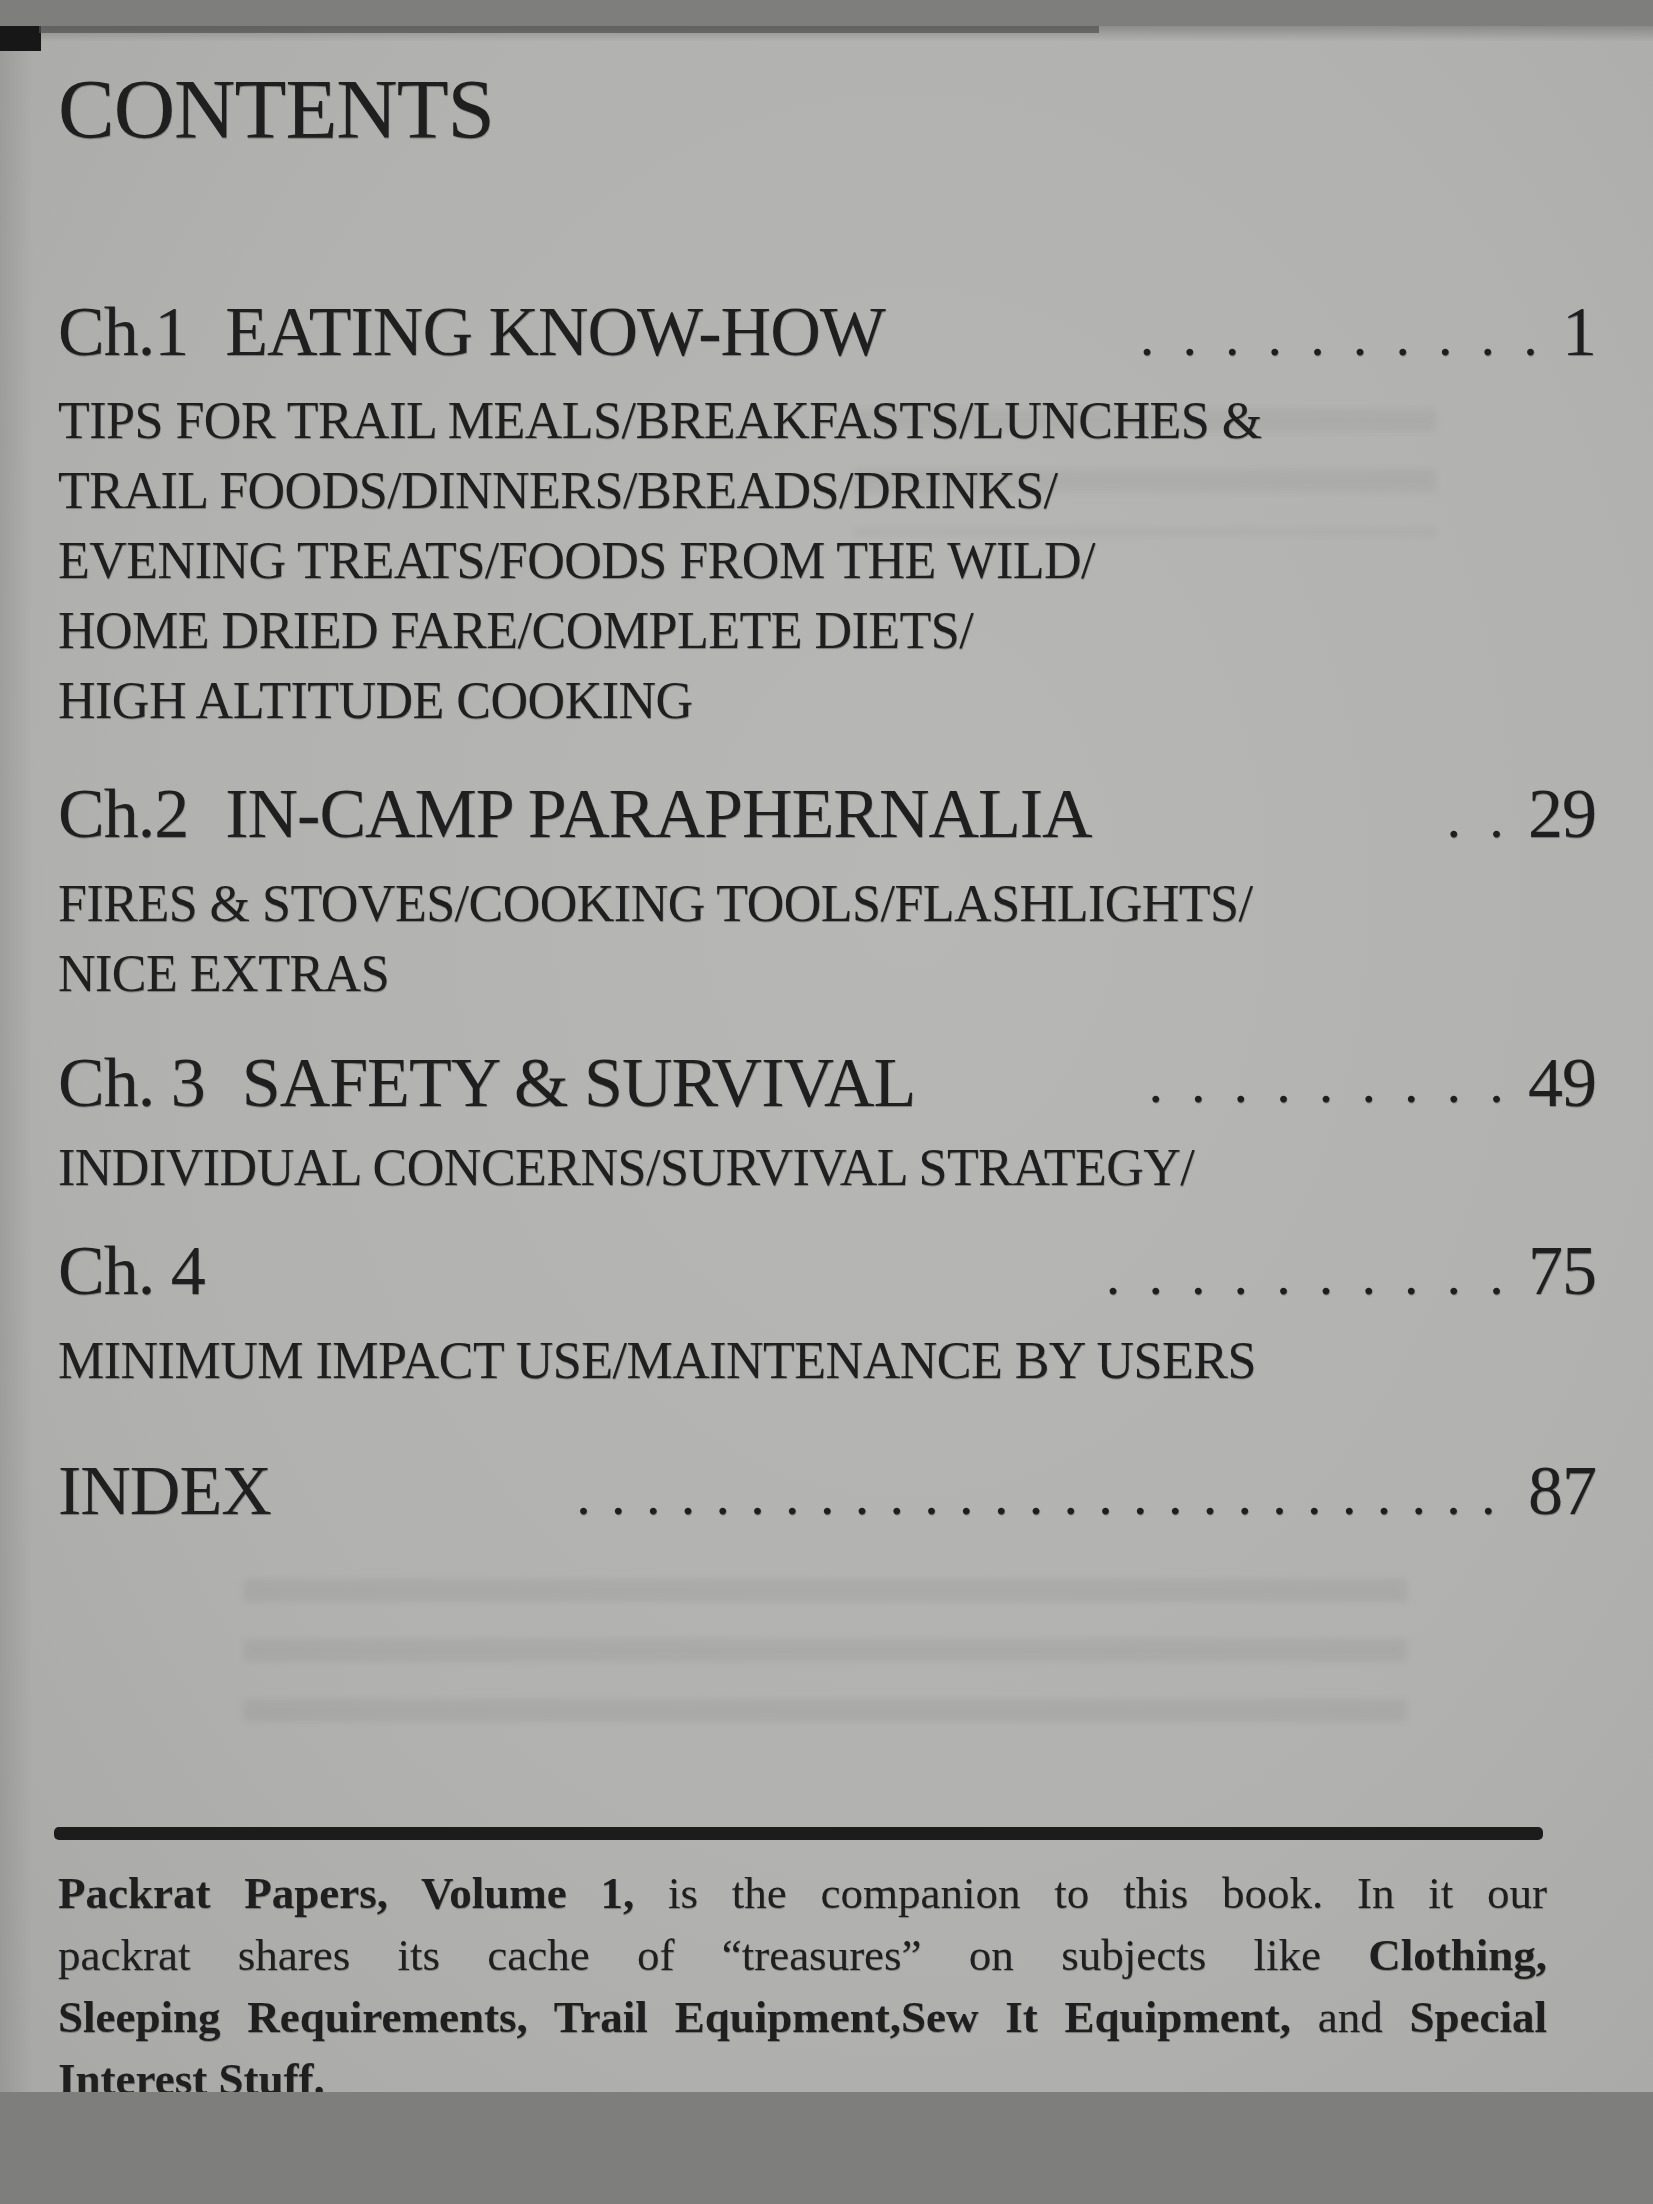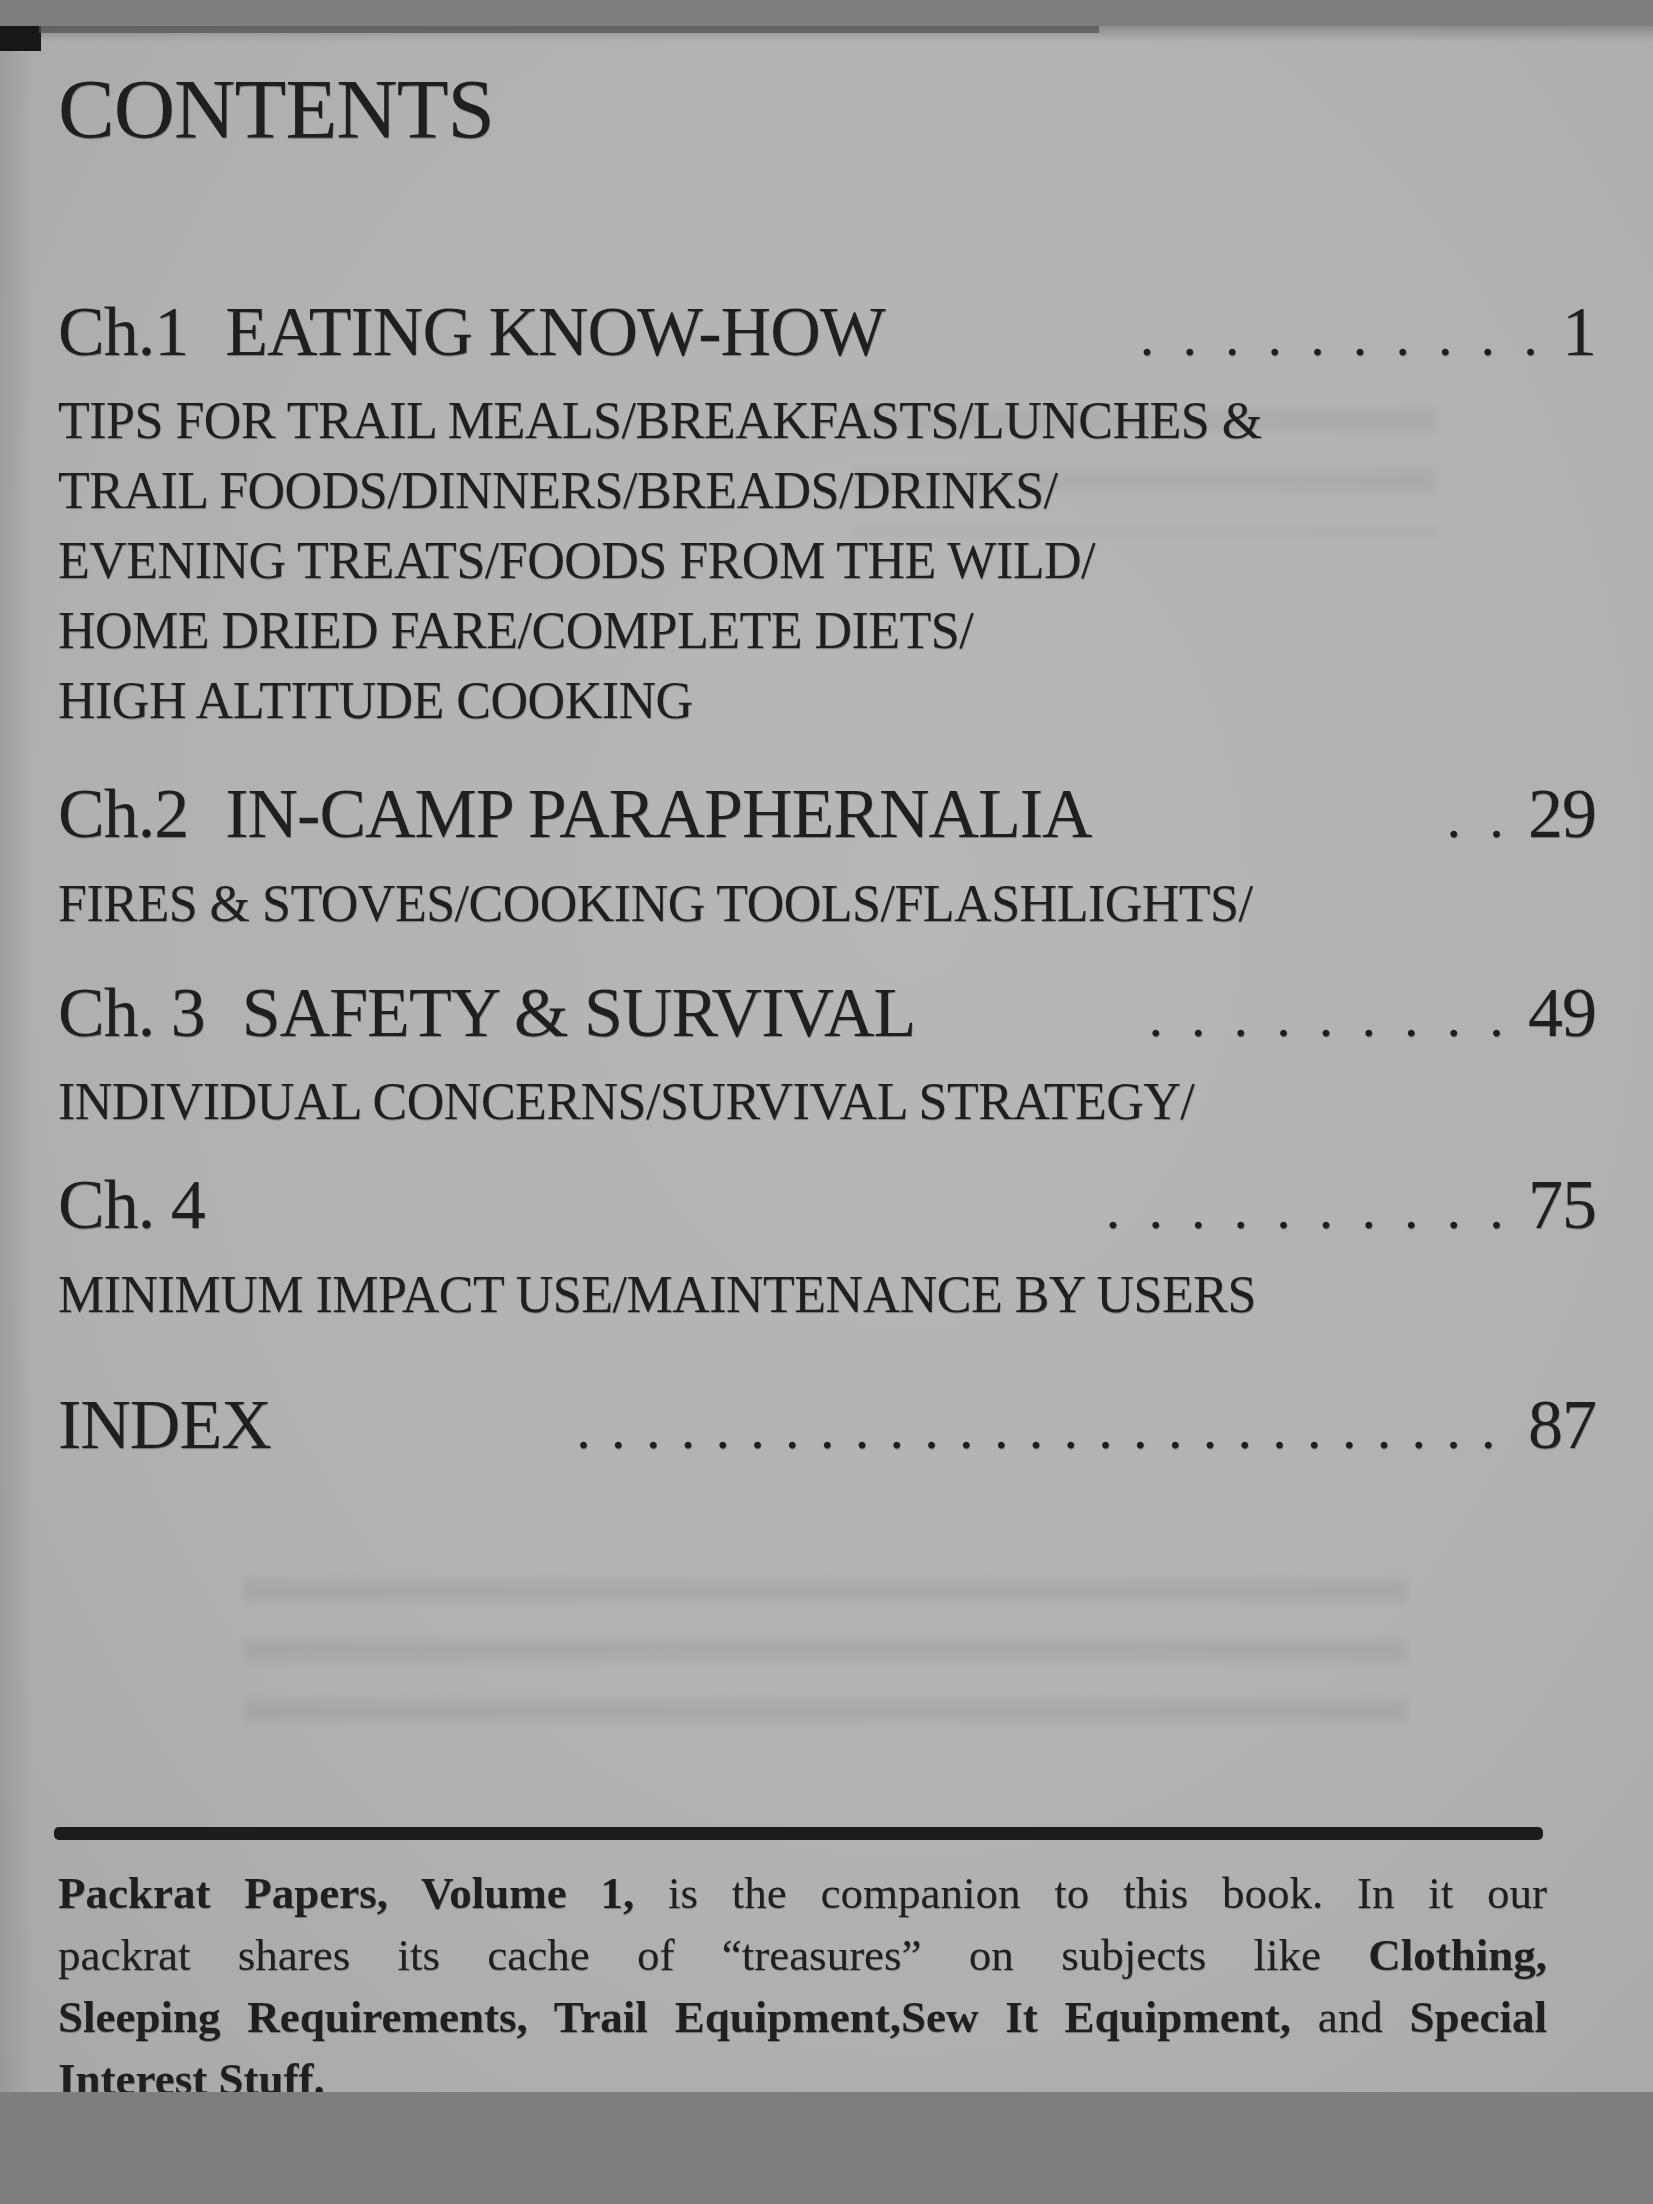--- a/index.html
+++ b/index.html
@@ -28,21 +28,21 @@
   .ghost-1 { left:854px; top:383px;  width:582px; height:126px; }
   .ghost-2 { left:243px; top:1553px; width:1164px; height:165px; opacity:0.06; }
 
   .content { position: absolute; left: 58px; top: 37px; right: 58px; }
 
   .doc-title { font-size: 85px; line-height: 1.1; letter-spacing: -1px; font-weight: 400; margin: 0; }
 
   .row { display: flex; align-items: baseline; font-size: 70px; line-height: 78px; letter-spacing: -1px; white-space: nowrap; }
   .row-ch1   { margin-top: 136px; }
   .row-ch2   { margin-top: 39px; justify-content: space-between; }
-  .row-ch3   { margin-top: 35px; }
+  .row-ch3   { margin-top: 35px; align-items: flex-end; }
   .row-ch4   { margin-top: 29px; }
   .row-index { margin-top: 56px; gap: 12px; }
   .ch { margin-right: 37px; }
   .leader { margin-left: auto; font-size: 58px; letter-spacing: 6.8px; margin-right: 17.5px; white-space: nowrap; }
   .leader.tight { letter-spacing: 2.9px; }
   .pagenum { font-size: 70px; }
 
   .desc { margin-top: 11.6px; font-size: 52px; line-height: 70px; letter-spacing: -0.5px; }
   .desc div { white-space: nowrap; }
 
@@ -92,20 +92,21 @@
     </div>
 
     <div class="row row-ch2">
       <span class="ch">Ch.2</span>
       <span class="ch-title">IN-CAMP PARAPHERNALIA</span>
       <span class="leader">. .</span>
       <span class="pagenum">29</span>
     </div>
     <div class="desc">
       <div>FIRES &amp; STOVES/COOKING TOOLS/FLASHLIGHTS/</div>
+      <div>NICE EXTRAS</div>
     </div>
 
     <div class="row row-ch3">
       <span class="ch">Ch. 3</span>
       <span class="ch-title">SAFETY &amp; SURVIVAL</span>
       <span class="leader">. . . . . . . . .</span>
       <span class="pagenum">49</span>
     </div>
     <div class="desc">
       <div>INDIVIDUAL CONCERNS/SURVIVAL STRATEGY/</div>

